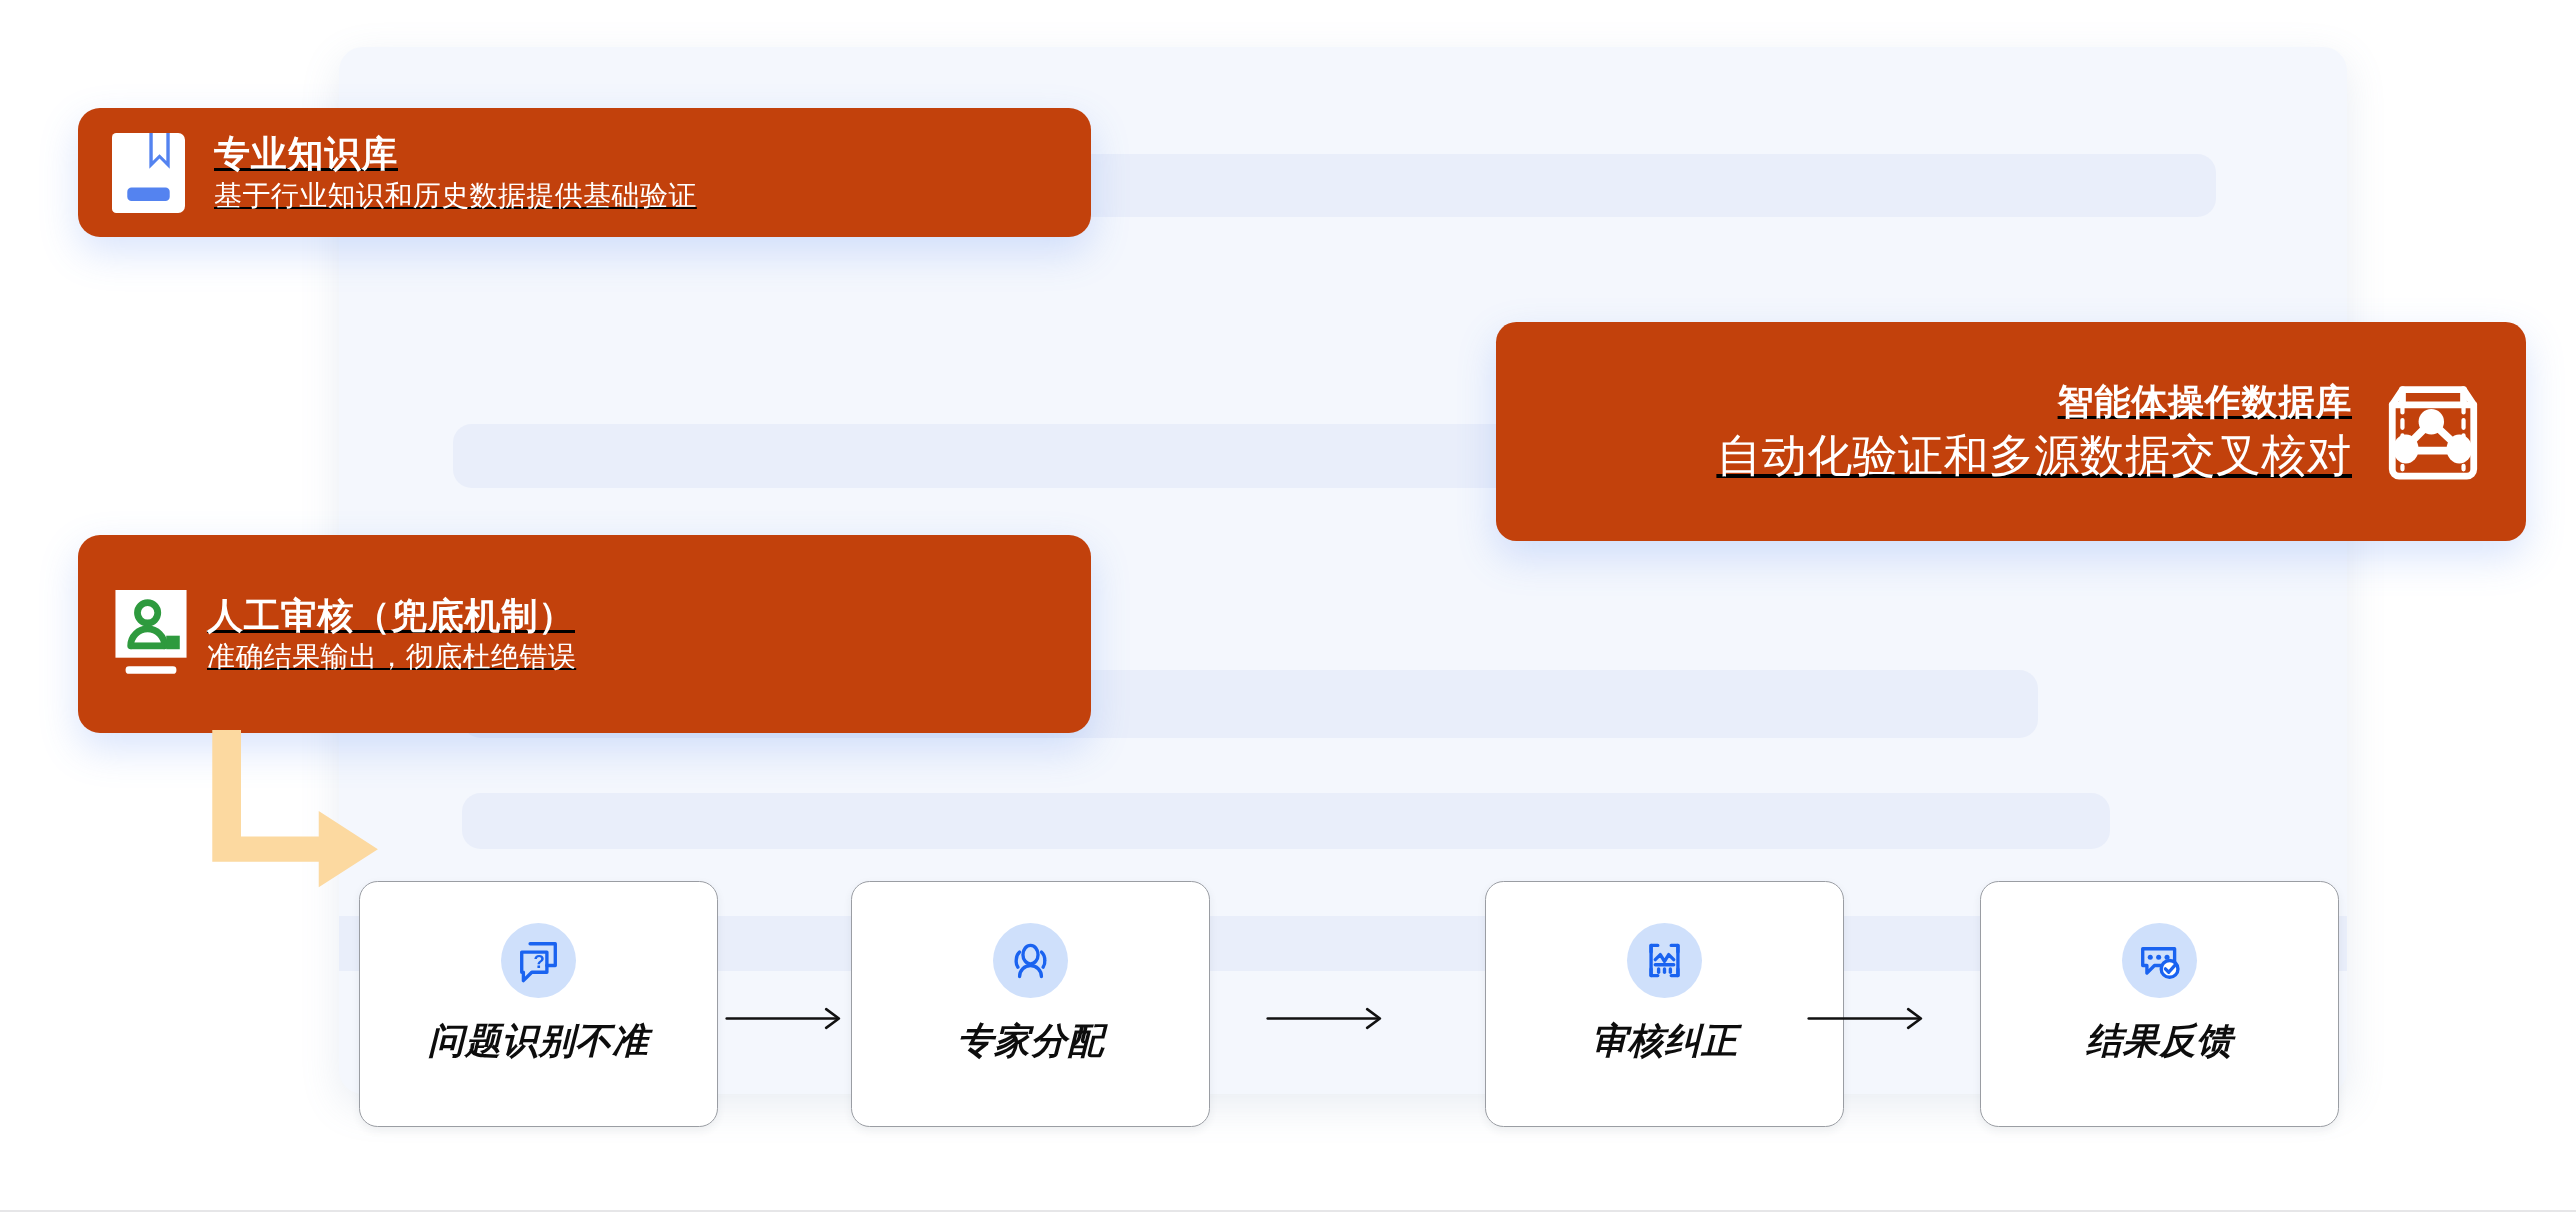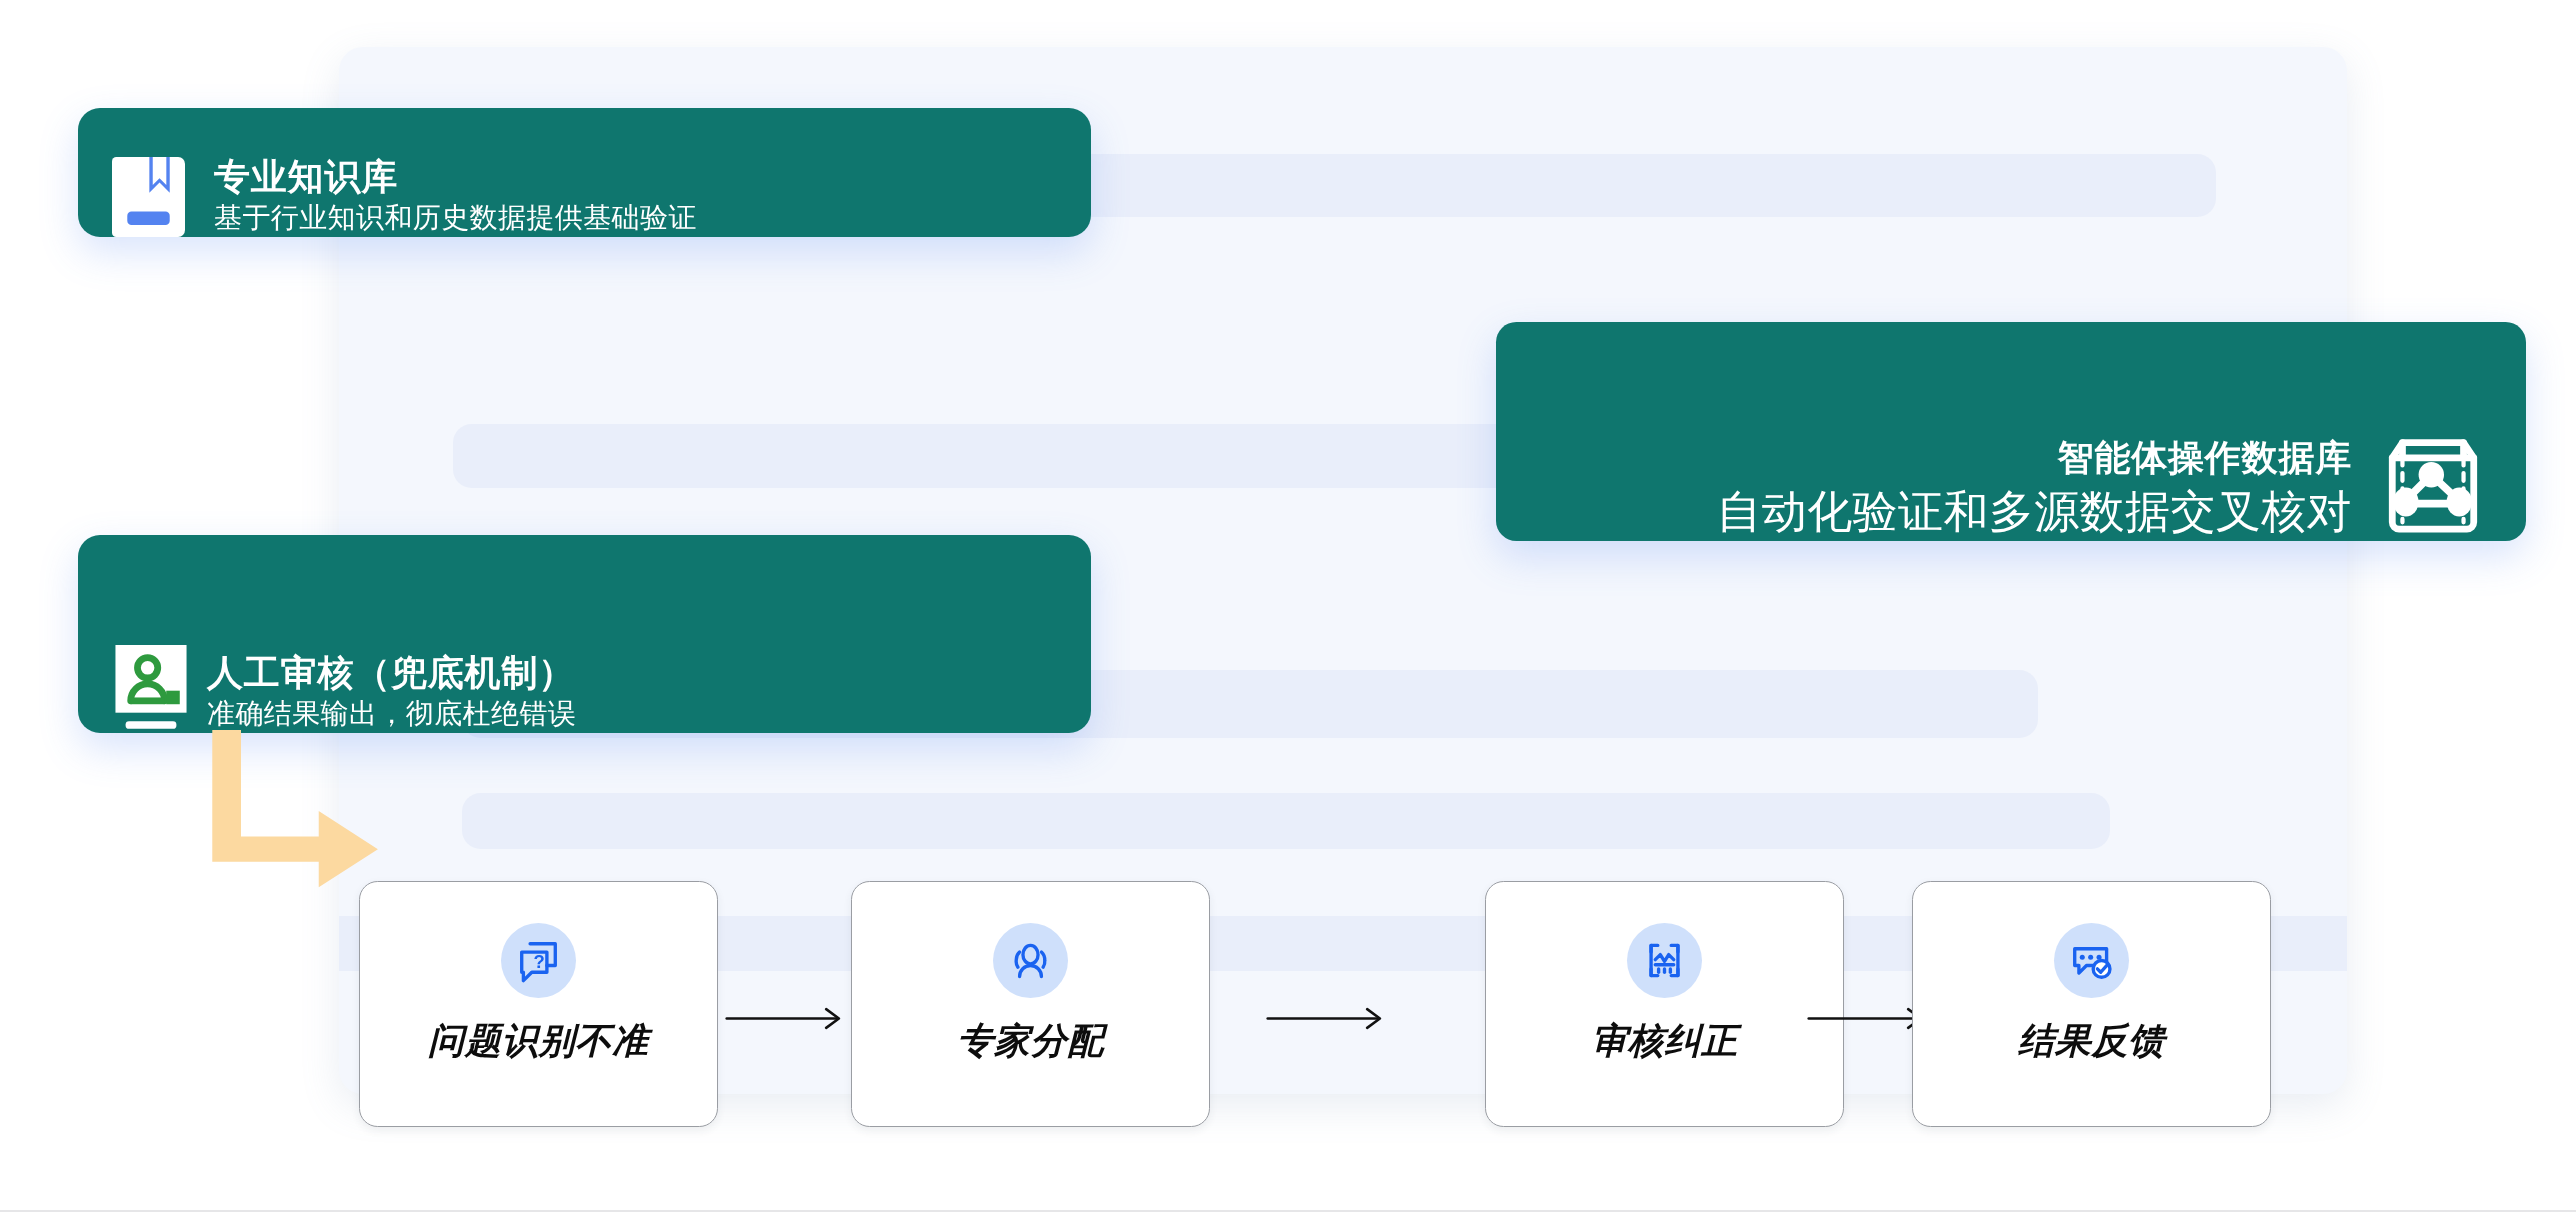--- a/index.html
+++ b/index.html
@@ -46,26 +46,27 @@
     left: 0;
     top: 1210px;
     width: 2576px;
     height: 1.7px;
     background: #e6e6e8;
   }
 
   
   .feature-card {
     position: absolute;
-    background: #0f766e;
+    background: #c2410c;
     border-radius: 22px;
     box-shadow: 0 15.3px 39px rgba(84,131,240,0.22);
     display: flex;
-    align-items: flex-end;
+    align-items: center;
     box-sizing: border-box;
+    text-decoration: underline;
   }
   .feature-card .fc-icon {
     flex: 0 0 auto;
     display: flex;
     align-items: center;
     justify-content: center;
   }
   .feature-card .fc-text {
     display: flex;
     flex-direction: column;
@@ -168,21 +169,21 @@
   .flow-arrow {
     position: absolute;
     top: 1004px;
     width: 119px;
     height: 29px;
   }
 
   .step-0 { left: 359px; }
   .step-1 { left: 851px; }
   .step-2 { left: 1441px; margin-left: 44px; }
-  .step-3 { left: 1912px; }
+  .step-3 { left: 1980px; }
   .arrow-0 { left: 725px; }
   .arrow-1 { left: 1266px; }
   .arrow-2 { left: 1807px; }
 </style>
 </head>
 <body>
 
 <div id="stage">
 
   <div class="bg-panel">

